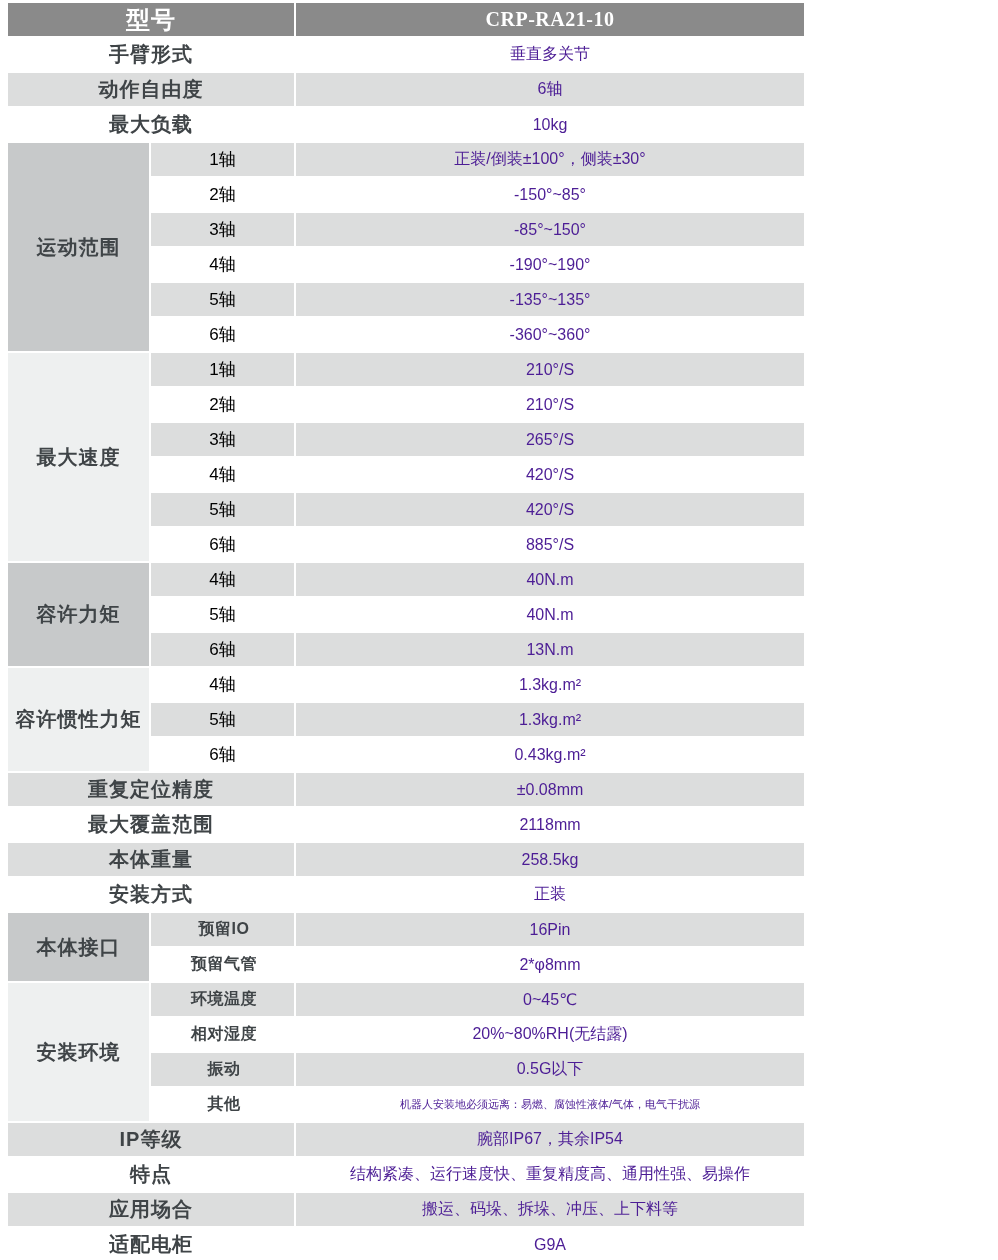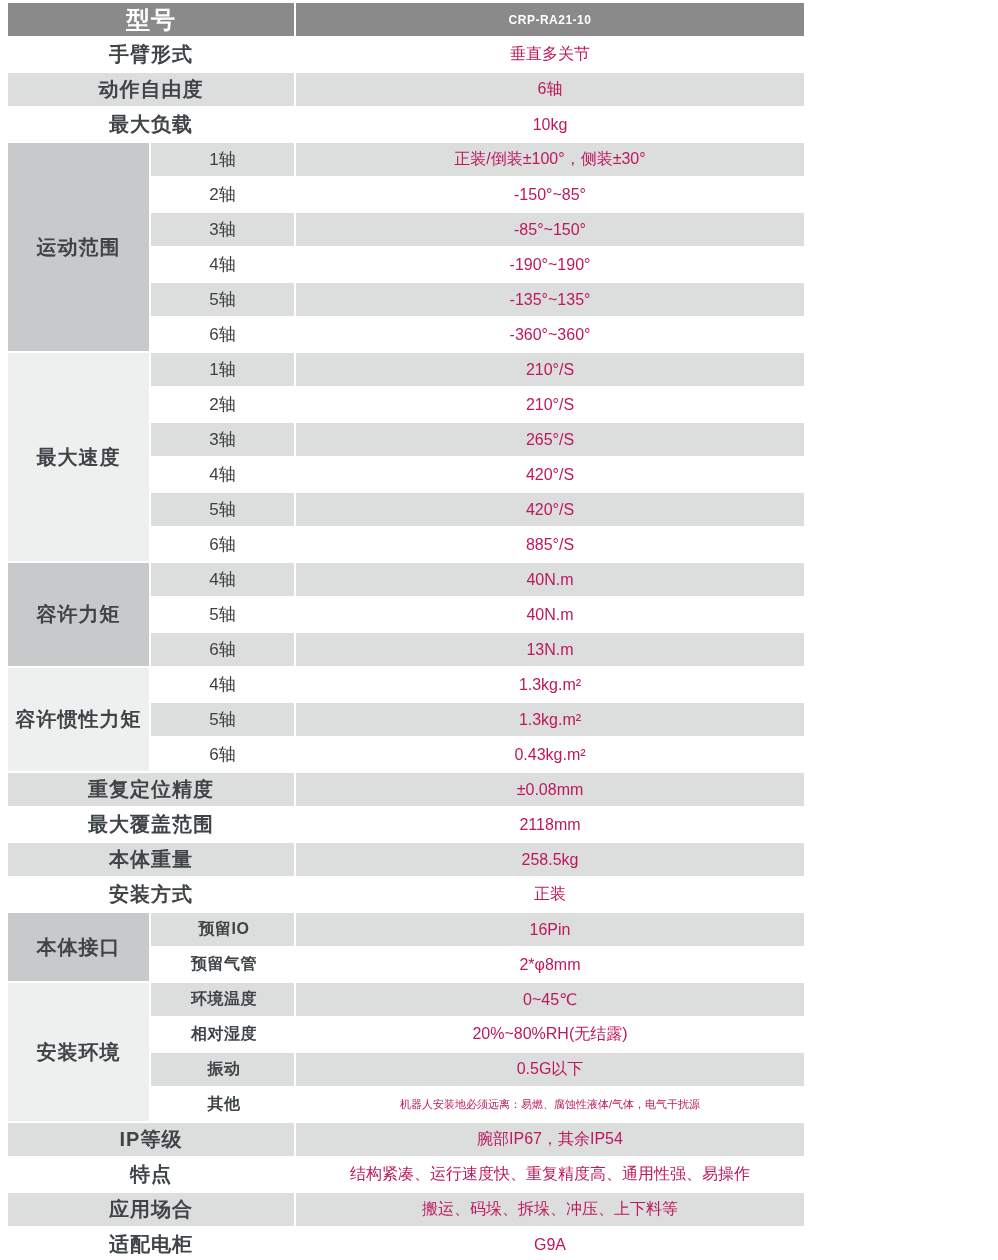--- a/index.html
+++ b/index.html
@@ -28,48 +28,48 @@
     white-space:nowrap;
   }
   
   td.hdr{
     background:#8a8a8a;
     color:#ffffff;
     font-weight:bold;
     font-size:24px;
     letter-spacing:1px;
   }
-  td.hdr-model{font-size:12px;letter-spacing:0.5px;}
+  td.hdr-model{font-size:20px;letter-spacing:0.5px;font-family:Liberation Serif, serif;}
   
   tr.stripe td.band{background:#dcdddd;}
   tr.plain  td.band{background:#ffffff;}
   
   td.gdark{background:#c7c9ca;}
   td.glight{background:#eef0f0;margin-left:32px;}
   
   .lbl{
     color:#3f4447;
     font-weight:bold;
     font-size:20px;
     letter-spacing:1px;
   }
   .axis{
-    color:#404040;
+    color:#000000;
     font-weight:normal;
     font-size:17px;
   }
   .sublbl{
     color:#3f4447;
     font-weight:bold;
     font-size:16px;
     letter-spacing:0.5px;
     padding-left:7px;
   }
   .val{
-    color:#be185d;
+    color:#4c1d95;
     font-size:16px;
     font-weight:normal;
     margin-top:14px;
   }
   .val-long{font-size:11px;letter-spacing:0;}
 </style>
 </head>
 <body>
 
 <table class="spec">

